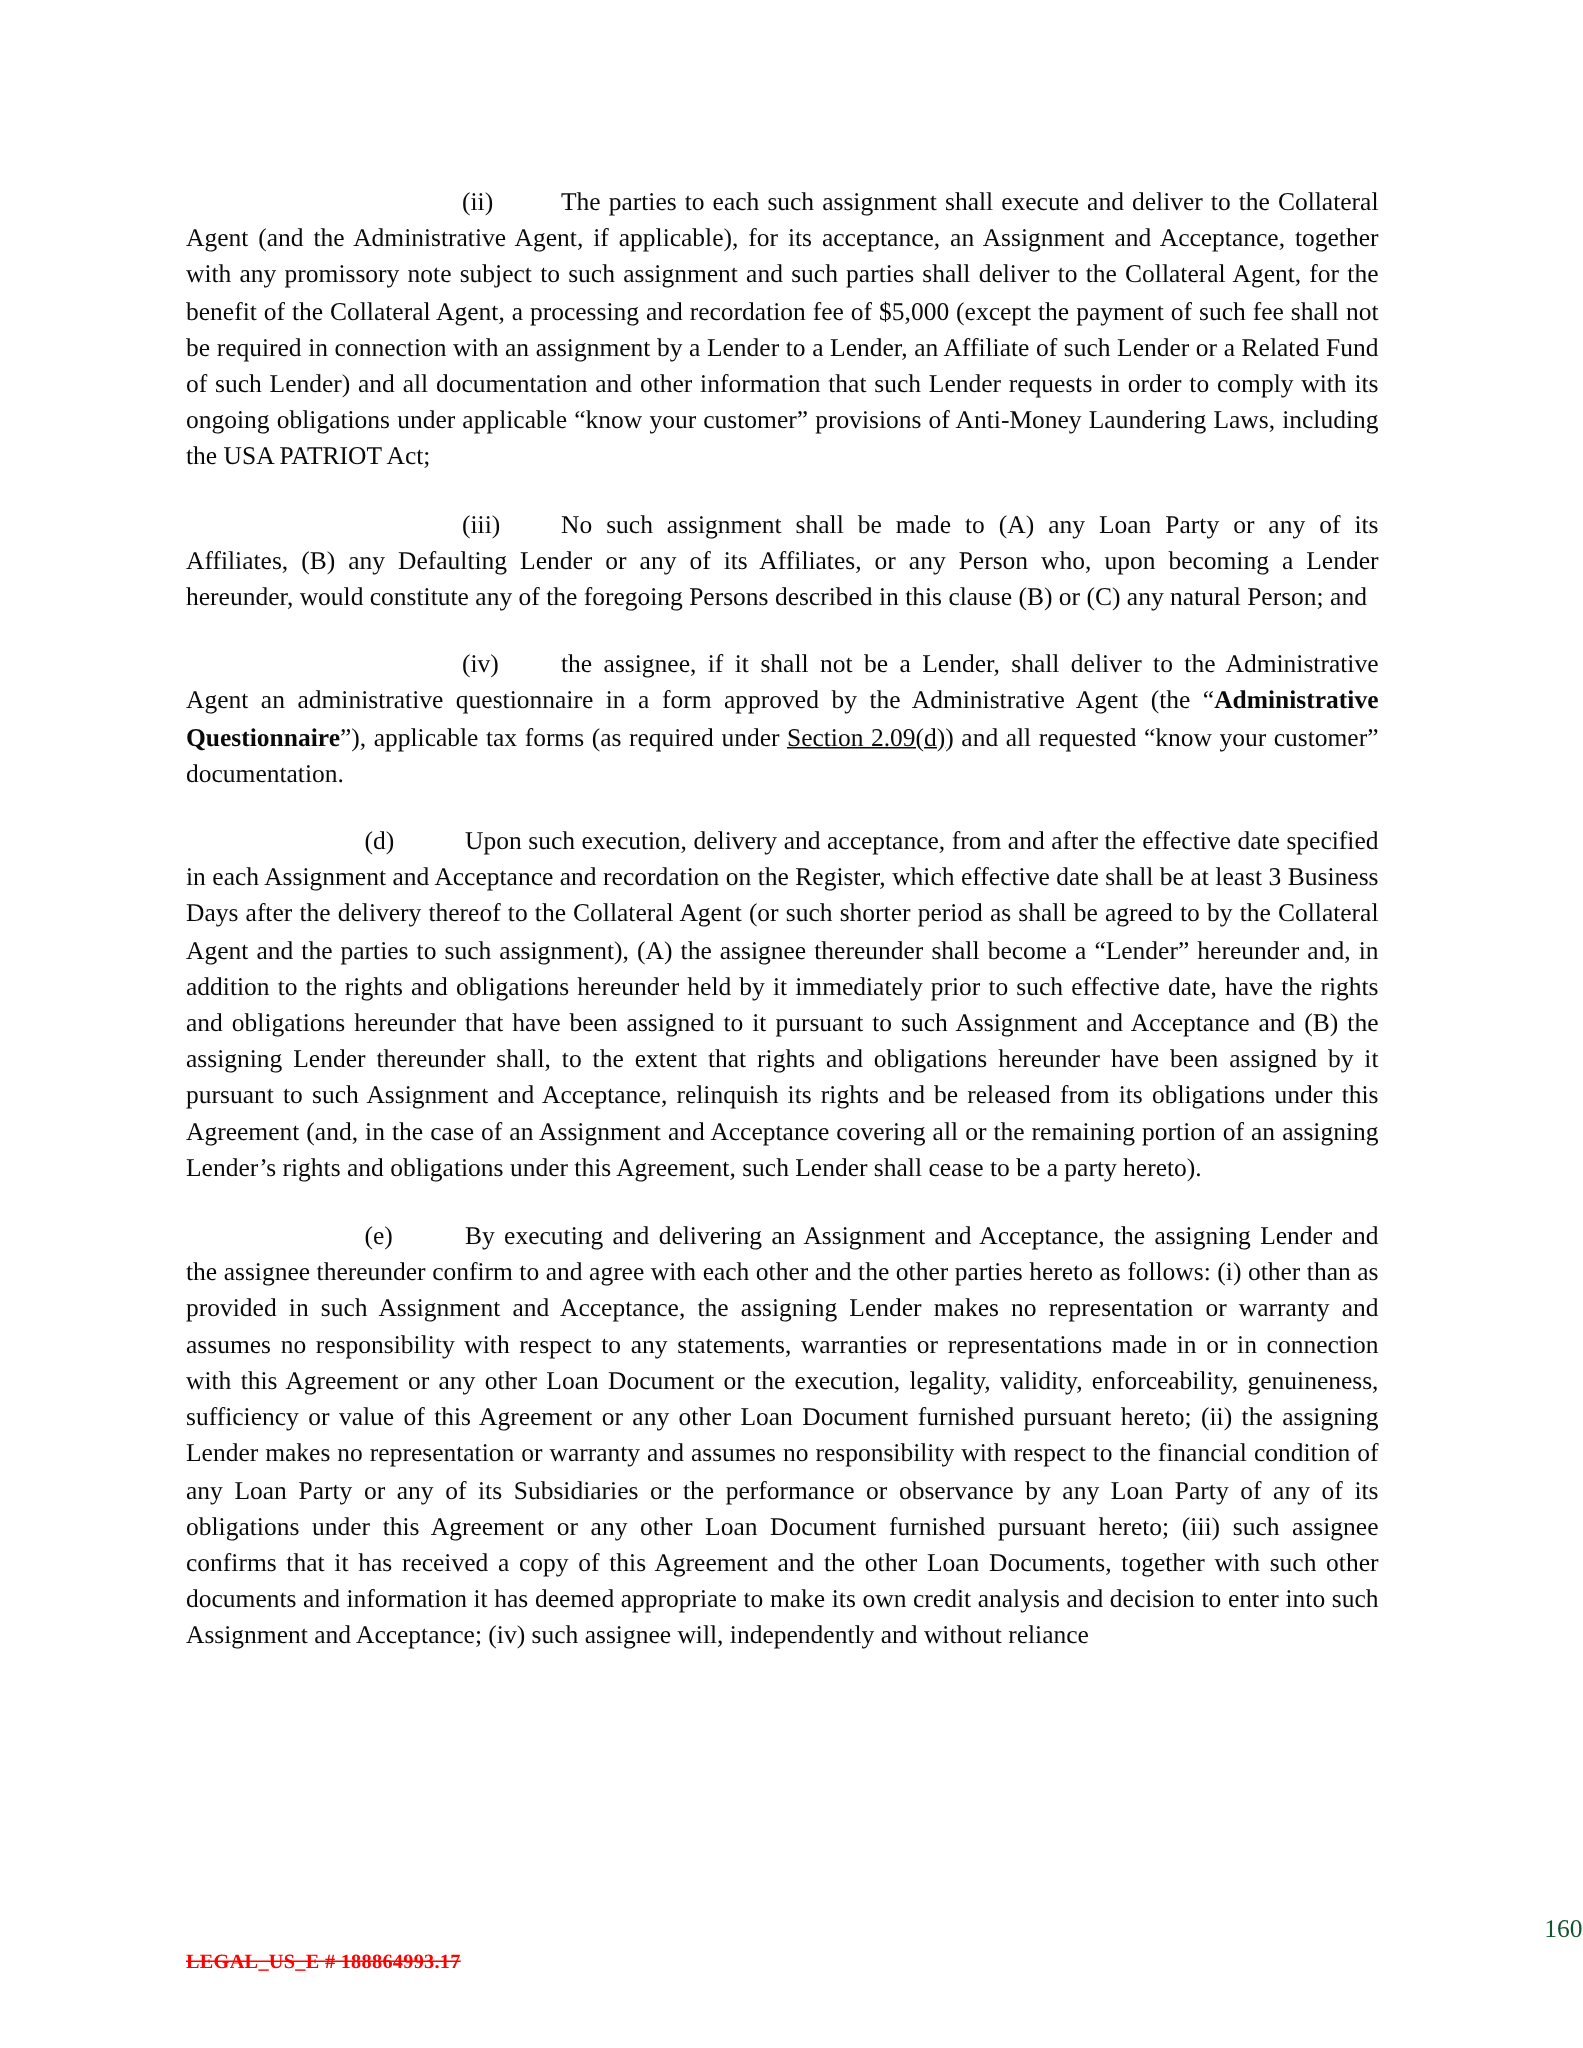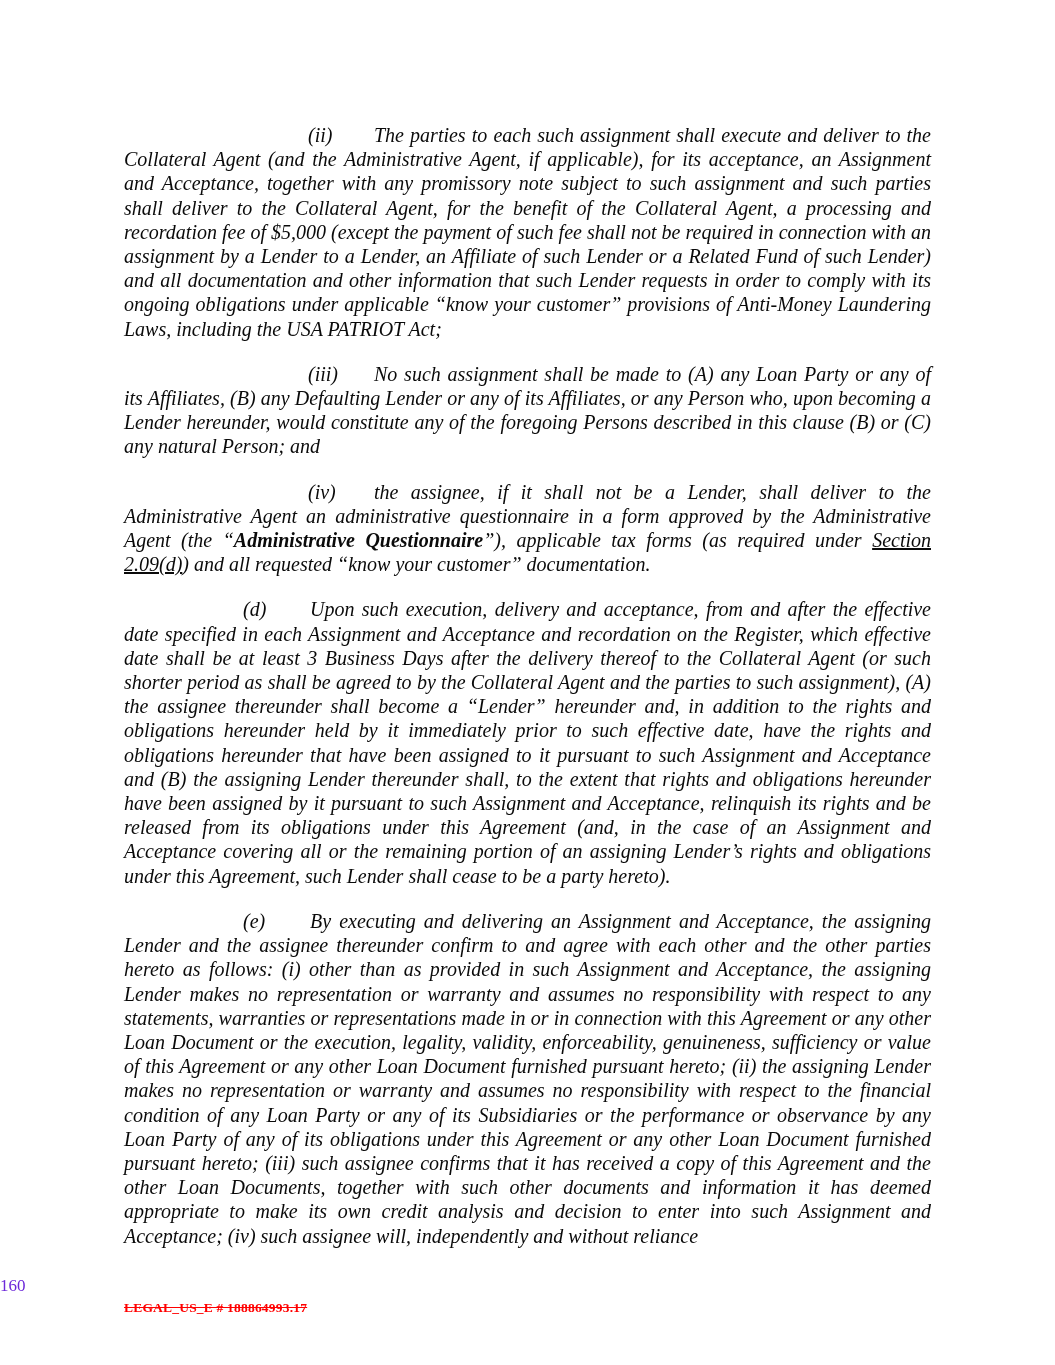--- a/index.html
+++ b/index.html
@@ -16,44 +16,43 @@
     color: #0a0a0a;
     overflow: hidden;
   }
   .content {
     position: absolute;
     top: 123px;
     left: 124px;
     width: 807px;
   }
   .para {
-    margin: 0 0 21px 0;
-    font-size: 20px;
+    margin: 0 12px 21px 0;
+    font-size: 17px;
     line-height: 24.2px;
     text-align: justify;
-    font-style: italic;
   }
   .para.deep { text-indent: 184px; }
   .para.shallow { text-indent: 119px; }
   .plabel {
     display: inline-block;
     text-indent: 0;
   }
   .para.deep .plabel { width: 66px; }
   .para.shallow .plabel { width: 67px; }
   .bold { font-weight: bold; }
   .underline { text-decoration: underline; }
   .page-number {
     position: absolute;
     top: 1276px;
     left: 0;
     width: 100%;
-    text-align: left;
+    text-align: right;
     font-size: 17px;
-    color: #6d28d9;
+    color: #14532d;
   }
   .stamp {
     position: absolute;
     top: 1300px;
     left: 124px;
     font-size: 13.5px;
     font-weight: bold;
     color: #ff0000;
     text-decoration: line-through;
     letter-spacing: 0.2px;

